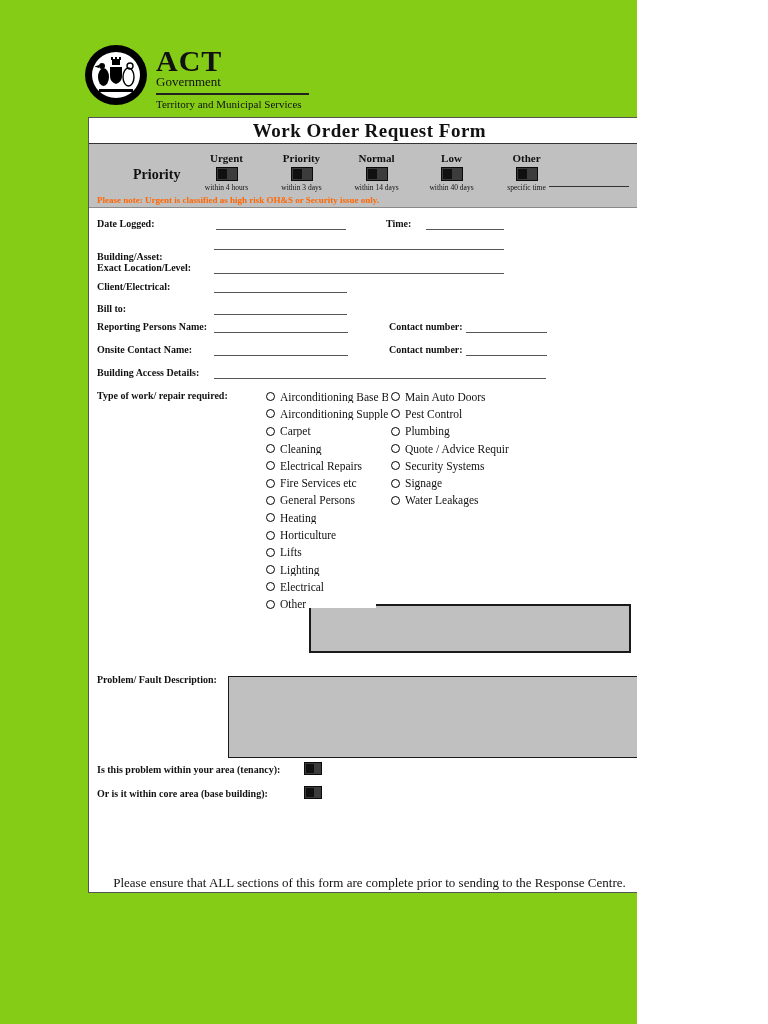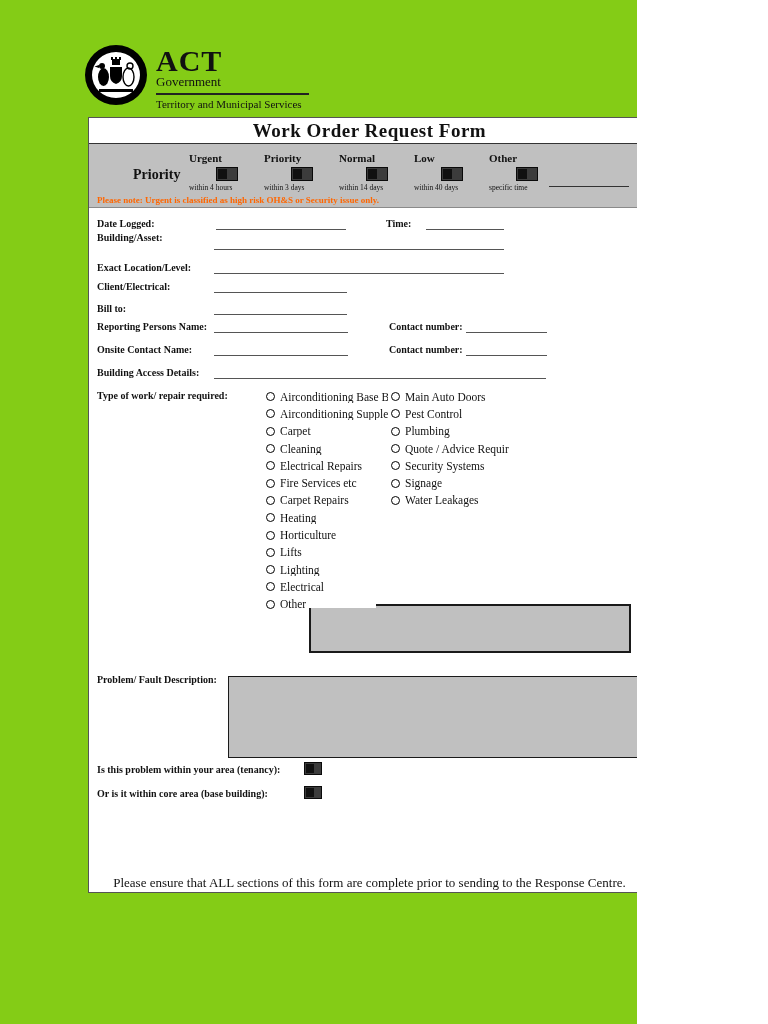--- a/index.html
+++ b/index.html
@@ -32,21 +32,21 @@
   }
   .title-bar span { font-size:19px; font-weight:bold; letter-spacing:0.5px; }
 
   
   .priority {
     position:relative; height:64px; background:#c0c0c0;
     border-bottom:1px solid #8a8a8a;
   }
   .priority-label { position:absolute; left:44px; top:23px; font-size:14px; font-weight:bold; }
   .priority-options { position:absolute; left:100px; top:8px; display:flex; }
-  .popt { width:75px; }
+  .popt { width:75px; text-align:center; }
   .popt-label { font-size:11px; font-weight:bold; }
   .cbx {
     width:22px; height:14px; background:#3c3c3c; border:1px solid #0a0a0a;
     margin:3px auto 2px; position:relative;
   }
   .cbx::before {
     content:""; position:absolute; left:1px; top:1px; bottom:1px; width:9px; background:#101010;
   }
   .popt-sub { font-size:7.5px; }
   .other-line { position:absolute; left:460px; top:42px; width:80px; border-bottom:1.5px solid #333; }
@@ -152,21 +152,21 @@
         </div>
       <div class="other-line"></div>
       <div class="priority-note">Please note: Urgent is classified as high risk OH&amp;S or Security issue only.</div>
     </div>
 
     <div class="lbl" style="top:100px">Date Logged:</div>
     <div class="wline" style="top:111px; left:127px; width:130px"></div>
     <div class="lbl" style="top:100px; left:297px">Time:</div>
     <div class="wline" style="top:111px; left:337px; width:78px"></div>
 
-    <div class="lbl" style="top:114px">Building/Asset:</div>
+    <div class="lbl" style="top:133px">Building/Asset:</div>
     <div class="wline" style="top:131px; left:125px; width:290px"></div>
 
     <div class="lbl" style="top:144px">Exact Location/Level:</div>
     <div class="wline" style="top:155px; left:125px; width:290px"></div>
 
     <div class="lbl" style="top:163px">Client/Electrical:</div>
     <div class="wline" style="top:174px; left:125px; width:133px"></div>
 
     <div class="lbl" style="top:185px">Bill to:</div>
     <div class="wline" style="top:196px; left:125px; width:133px"></div>
@@ -213,21 +213,21 @@
           <span class="wt-label">Electrical Repairs</span>
         </div>
 
         <div class="wt-item">
           <span class="radio"></span>
           <span class="wt-label">Fire Services etc</span>
         </div>
 
         <div class="wt-item">
           <span class="radio"></span>
-          <span class="wt-label">Carpet Repairs</span>
+          <span class="wt-label">General Persons</span>
         </div>
 
         <div class="wt-item">
           <span class="radio"></span>
           <span class="wt-label">Heating</span>
         </div>
 
         <div class="wt-item">
           <span class="radio"></span>
           <span class="wt-label">Horticulture</span>

